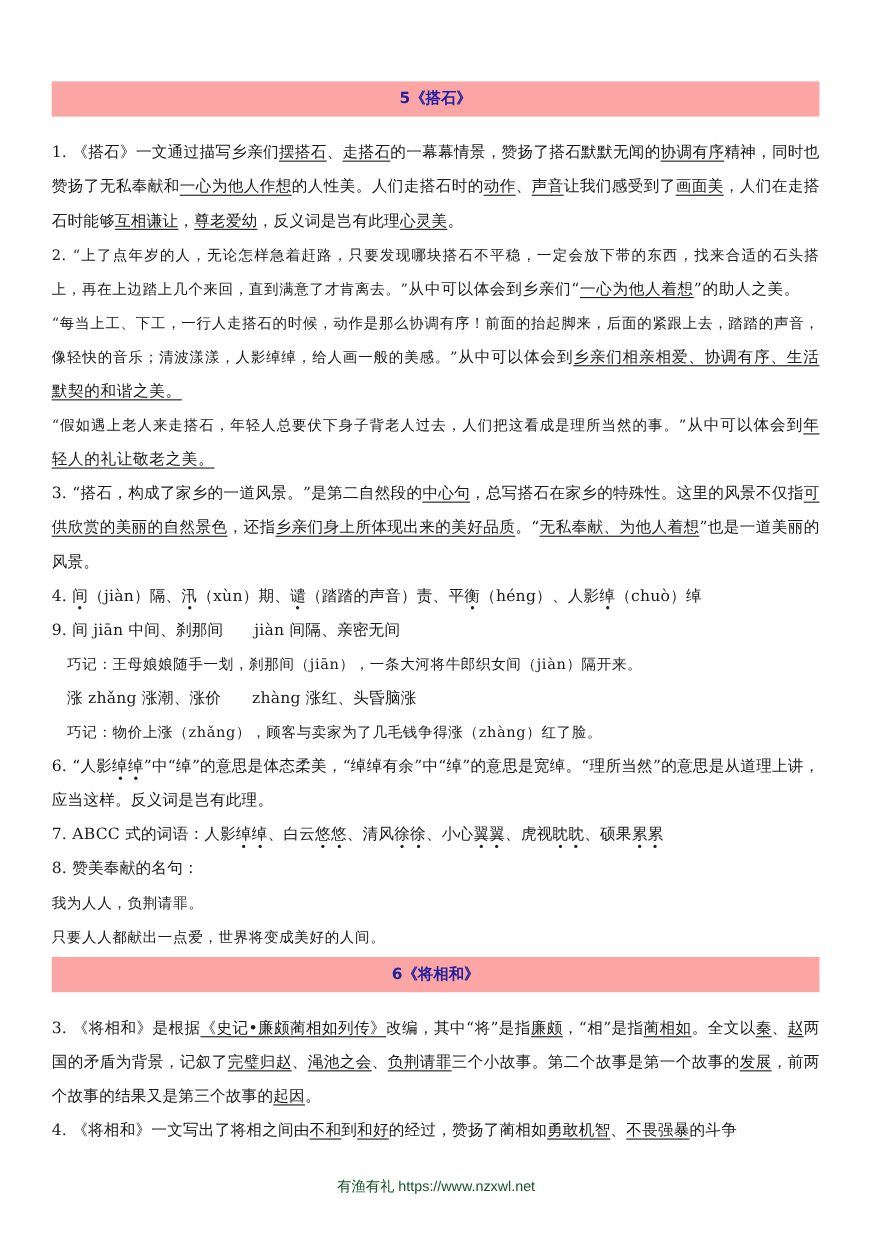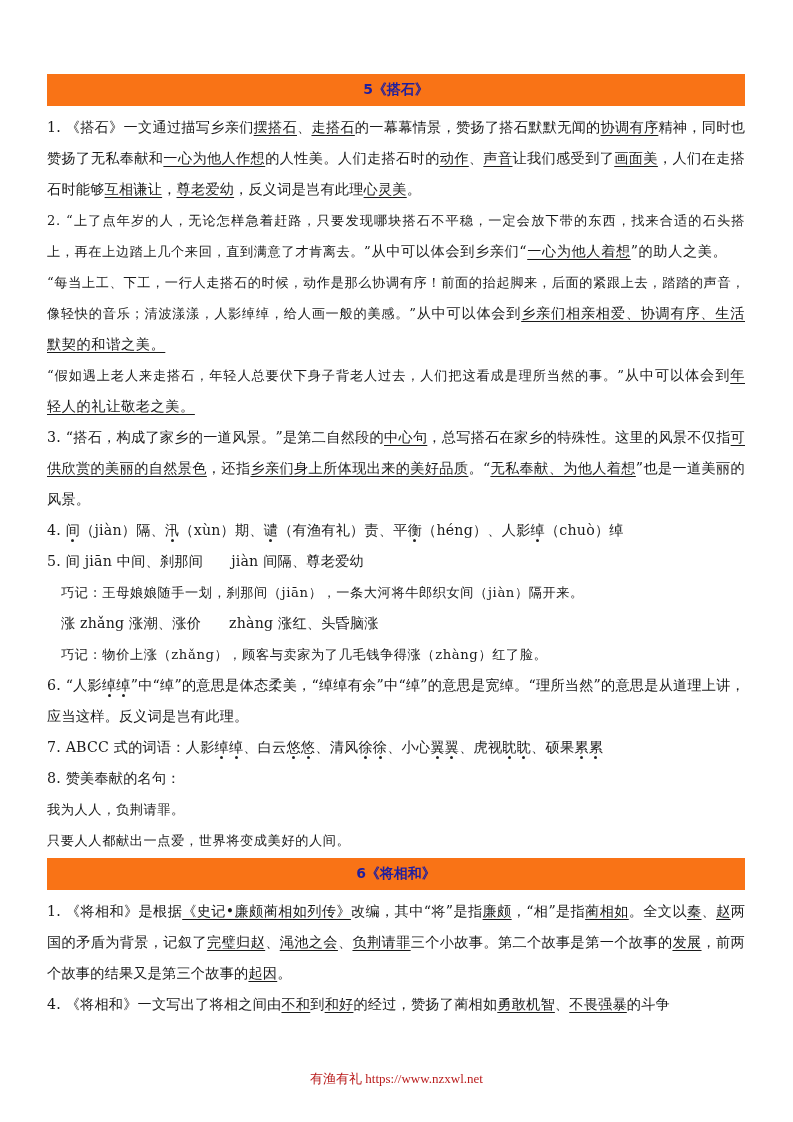--- a/index.html
+++ b/index.html
@@ -3,63 +3,63 @@
 <meta charset="utf-8">
 <style>
   html, body { margin: 0; padding: 0; background: #ffffff; }
   body {
     width: 793px; height: 1122px; position: relative; overflow: hidden;
     font-family: "DejaVu Serif", "Liberation Serif", serif;
     color: #1a1a1a;
   }
   .page { position: absolute; left: 47px; top: 74px; width: 698px; }
   .band {
-    background: #f97316; height: 32px; display: flex; align-items: center; justify-content: center;
+    background: #fca5a5; height: 32px; display: flex; align-items: center; justify-content: center;
     font-family: "DejaVu Sans", "Liberation Sans", sans-serif; font-weight: bold; font-size: 14px;
-    color: #1f1f9f; margin-bottom: 6px;
+    color: #1f1f9f; margin-bottom: 18px;
   }
   .p { font-size: 14.2px; line-height: 31px; text-align: justify; letter-spacing: 0.2px; }
   .p.k { font-size: 13.2px; letter-spacing: 0.6px; }
   .indent { padding-left: 14px; }
   u { text-underline-offset: 3px; text-decoration-thickness: 1px; margin-top: 32px; }
   .dot { position: relative; }
   .dot::after { content: ""; position: absolute; left: 50%; bottom: -4px; width: 3px; height: 3px; margin-left: -1.5px; background: #222; border-radius: 50%; }
   .gap { display: inline-block; width: 28px; }
   .footer {
     position: absolute; left: 0; width: 793px; top: 1070px; text-align: center;
-    font-family: Liberation Serif, serif; font-size: 13px; color: #b91c1c;
+    font-family: Liberation Sans, sans-serif; font-size: 13px; color: #14532d;
   }
 </style>
 </head>
 <body>
 
 <div class="page">
   <div class="band">
     <span>5《搭石》</span>
   </div>
   <div id="sec0">
       <div class="p"><span>1. 《搭石》一文通过描写乡亲们</span><u>摆搭石</u><span>、</span><u>走搭石</u><span>的一幕幕情景，赞扬了搭石默默无闻的</span><u>协调有序</u><span>精神，同时也赞扬了无私奉献和</span><u>一心为他人作想</u><span>的人性美。人们走搭石时的</span><u>动作</u><span>、</span><u>声音</u><span>让我们感受到了</span><u>画面美</u><span>，人们在走搭石时能够</span><u>互相谦让</u><span>，</span><u>尊老爱幼</u><span>，反义词是岂有此理</span><u>心灵美</u><span>。</span></div>
       <div class="p k"><span>2. “上了点年岁的人，无论怎样急着赶路，只要发现哪块搭石不平稳，一定会放下带的东西，找来合适的石头搭上，再在上边踏上几个来回，直到满意了才肯离去。”</span><span style="font-size: 14.2px; margin-top: 40px;">从中可以体会到乡亲们“</span><u style="font-size: 14.2px;">一心为他人着想</u><span style="font-size: 14.2px;">”的助人之美。</span></div>
       <div class="p k"><span>“每当上工、下工，一行人走搭石的时候，动作是那么协调有序！前面的抬起脚来，后面的紧跟上去，踏踏的声音，像轻快的音乐；清波漾漾，人影绰绰，给人画一般的美感。”</span><span style="font-size: 14.2px;">从中可以体会到</span><u style="font-size: 14.2px;">乡亲们相亲相爱、协调有序、生活默契的和谐之美。</u></div>
       <div class="p k"><span>“假如遇上老人来走搭石，年轻人总要伏下身子背老人过去，人们把这看成是理所当然的事。”</span><span style="font-size: 14.2px;">从中可以体会到</span><u style="font-size: 14.2px;">年轻人的礼让敬老之美。</u></div>
       <div class="p"><span>3. “搭石，构成了家乡的一道风景。”是第二自然段的</span><u>中心句</u><span>，总写搭石在家乡的特殊性。这里的风景不仅指</span><u>可供欣赏的美丽的自然景色</u><span>，还指</span><u>乡亲们身上所体现出来的美好品质</u><span>。“</span><u>无私奉献、为他人着想</u><span>”也是一道美丽的风景。</span></div>
-      <div class="p"><span>4. </span><span class="dot">间</span><span>（jiàn）隔、</span><span class="dot">汛</span><span>（xùn）期、</span><span class="dot">谴</span><span>（有渔有礼）责、平</span><span class="dot">衡</span><span>（héng）、人影</span><span class="dot">绰</span><span>（chuò）绰</span></div>
-      <div class="p"><span>5. 间 jiān 中间、刹那间</span><span class="gap"></span><span>jiàn 间隔、尊老爱幼</span></div>
+      <div class="p"><span>4. </span><span class="dot">间</span><span>（jiàn）隔、</span><span class="dot">汛</span><span>（xùn）期、</span><span class="dot">谴</span><span>（踏踏的声音）责、平</span><span class="dot">衡</span><span>（héng）、人影</span><span class="dot">绰</span><span>（chuò）绰</span></div>
+      <div class="p"><span>9. 间 jiān 中间、刹那间</span><span class="gap"></span><span>jiàn 间隔、亲密无间</span></div>
       <div class="p k indent"><span>巧记：王母娘娘随手一划，刹那间（jiān），一条大河将牛郎织女间（jiàn）隔开来。</span></div>
       <div class="p indent"><span>涨 zhǎng 涨潮、涨价</span><span class="gap"></span><span>zhàng 涨红、头昏脑涨</span></div>
       <div class="p k indent"><span>巧记：物价上涨（zhǎng），顾客与卖家为了几毛钱争得涨（zhàng）红了脸。</span></div>
       <div class="p"><span>6. “人影</span><span class="dot">绰</span><span class="dot">绰</span><span>”中“绰”的意思是体态柔美，“绰绰有余”中“绰”的意思是宽绰。“理所当然”的意思是从道理上讲，应当这样。反义词是岂有此理。</span></div>
       <div class="p"><span>7. ABCC 式的词语：人影</span><span class="dot">绰</span><span class="dot">绰</span><span>、白云</span><span class="dot">悠</span><span class="dot">悠</span><span>、清风</span><span class="dot">徐</span><span class="dot">徐</span><span>、小心</span><span class="dot">翼</span><span class="dot">翼</span><span>、虎视</span><span class="dot">眈</span><span class="dot">眈</span><span>、硕果</span><span class="dot">累</span><span class="dot">累</span></div>
       <div class="p"><span>8. 赞美奉献的名句：</span></div>
       <div class="p k"><span>我为人人，负荆请罪。</span></div>
       <div class="p k"><span>只要人人都献出一点爱，世界将变成美好的人间。</span></div>
     </div>
 
   <div class="band" style="margin-top:2px;">
     <span>6《将相和》</span>
   </div>
   <div id="sec1">
-      <div class="p"><span>1. 《将相和》是根据</span><u>《史记•廉颇蔺相如列传》</u><span>改编，其中“将”是指</span><u>廉颇</u><span>，“相”是指</span><u>蔺相如</u><span>。全文以</span><u>秦</u><span>、</span><u>赵</u><span>两国的矛盾为背景，记叙了</span><u>完璧归赵</u><span>、</span><u>渑池之会</u><span>、</span><u>负荆请罪</u><span>三个小故事。第二个故事是第一个故事的</span><u>发展</u><span>，前两个故事的结果又是第三个故事的</span><u>起因</u><span>。</span></div>
+      <div class="p"><span>3. 《将相和》是根据</span><u>《史记•廉颇蔺相如列传》</u><span>改编，其中“将”是指</span><u>廉颇</u><span>，“相”是指</span><u>蔺相如</u><span>。全文以</span><u>秦</u><span>、</span><u>赵</u><span>两国的矛盾为背景，记叙了</span><u>完璧归赵</u><span>、</span><u>渑池之会</u><span>、</span><u>负荆请罪</u><span>三个小故事。第二个故事是第一个故事的</span><u>发展</u><span>，前两个故事的结果又是第三个故事的</span><u>起因</u><span>。</span></div>
       <div class="p"><span>4. 《将相和》一文写出了将相之间由</span><u>不和</u><span>到</span><u>和好</u><span>的经过，赞扬了蔺相如</span><u>勇敢机智</u><span>、</span><u>不畏强暴</u><span>的斗争</span></div>
     </div>
 </div>
 
 <div class="footer">有渔有礼 https://www.nzxwl.net</div>
 
 </body></html>

